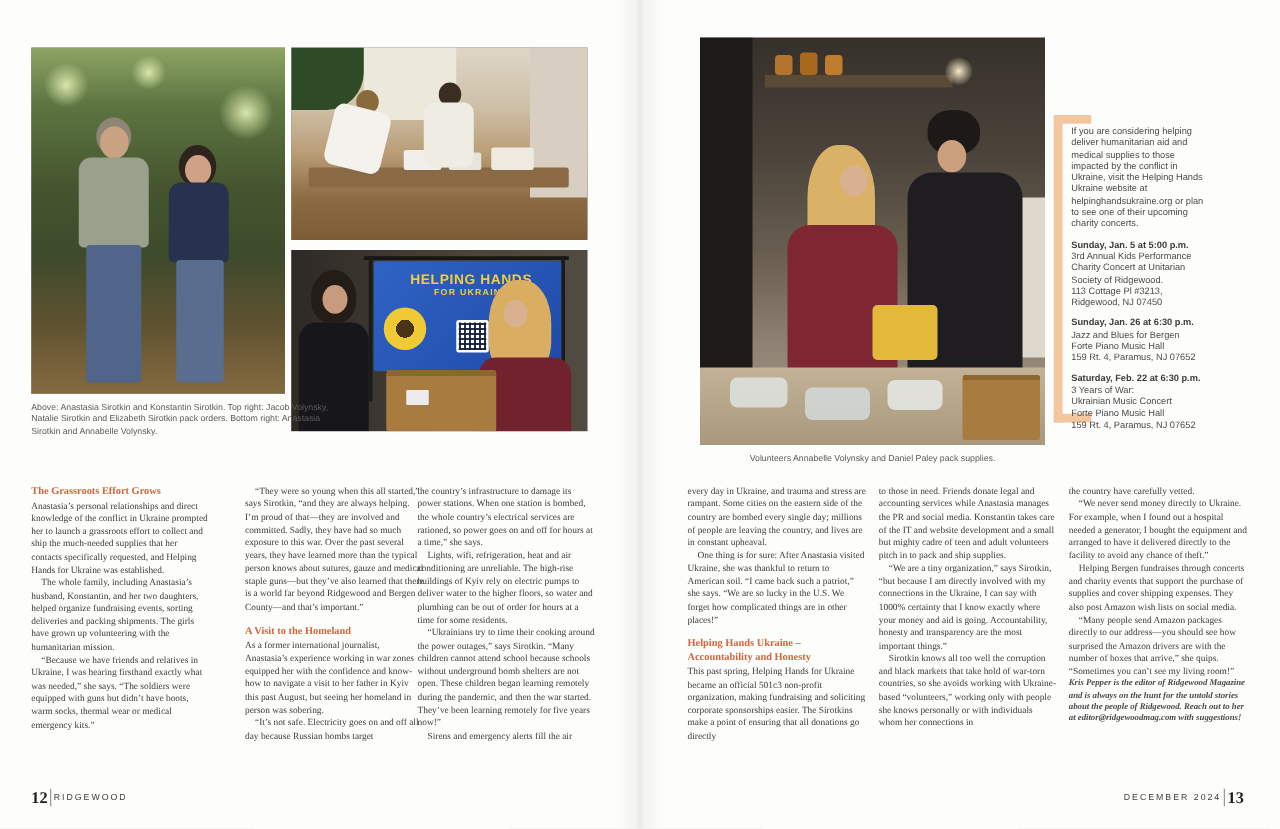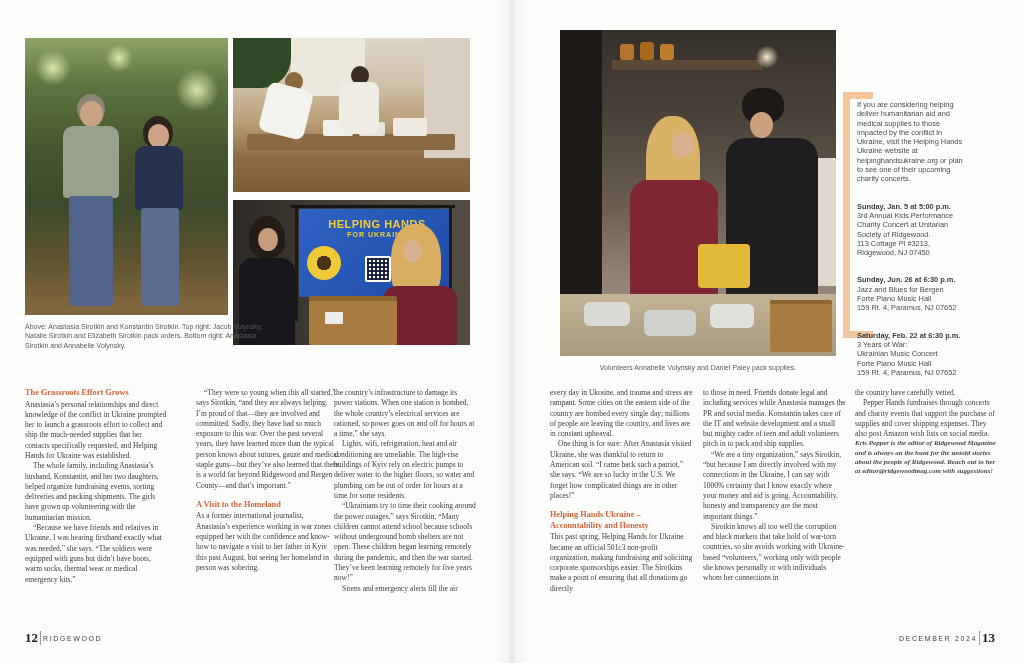--- a/index.html
+++ b/index.html
@@ -51,21 +51,21 @@
 
   
   .bracket {
     position:absolute; left:843px; top:92px; width:30px; height:246px;
     border-left:7px solid #f4c6a0; border-top:7px solid #f4c6a0; border-bottom:7px solid #f4c6a0;
   }
   .sidebar {
     position:absolute; left:857px; top:100px; width:113px;
     font-family:"Liberation Sans",sans-serif; font-size:7.4px; line-height:9.3px; color:#4b4b4b;
   }
-  .sidebar .event { margin-top:18px; }
+  .sidebar .event { margin-top:7px; }
   .event-title { font-weight:bold; color:#3c3c3c; }
 
   
   .col { position:absolute; top:388px; width:143px; font-size:7.5px; line-height:10.3px; color:#3b3b3b; }
   #col1 { left:25px; }  #col2 { left:196px; } #col3 { left:334px; }
   #col4 { left:550px; } #col5 { left:703px; } #col6 { left:855px; }
   .col h3 { font-size:8.3px; line-height:10.5px; color:#d2653a; font-weight:bold; margin:9px 0 1px 0; }
   .col h3.first { margin-top:0; }
   .col p { margin:0; }
   .col p.ind { text-indent:8px; }
@@ -169,21 +169,21 @@
 
   <div class="bracket"></div>
   <div class="sidebar">
     <div class="intro">If you are considering helping deliver humanitarian aid and medical supplies to those impacted by the conflict in Ukraine, visit the Helping Hands Ukraine website at helpinghandsukraine.org or plan to see one of their upcoming charity concerts.</div>
     <div class="event">
       <div class="event-title">Sunday, Jan. 5 at 5:00 p.m.</div>
       <div>3rd Annual Kids Performance Charity Concert at Unitarian Society of Ridgewood.</div>
       <div>113 Cottage Pl #3213, Ridgewood, NJ 07450</div>
     </div>
     <div class="event">
-      <div class="event-title">Sunday, Jun. 26 at 6:30 p.m.</div>
+      <div class="event-title">Sunday, Jan. 26 at 6:30 p.m.</div>
       <div>Jazz and Blues for Bergen</div>
       <div>Forte Piano Music Hall</div>
       <div>159 Rt. 4, Paramus, NJ 07652</div>
     </div>
     <div class="event">
       <div class="event-title">Saturday, Feb. 22 at 6:30 p.m.</div>
       <div>3 Years of War:</div>
       <div>Ukrainian Music Concert</div>
       <div>Forte Piano Music Hall</div>
       <div>159 Rt. 4, Paramus, NJ 07652</div>
@@ -194,45 +194,48 @@
     <h3 class="first">The Grassroots Effort Grows</h3>
     <p>Anastasia’s personal relationships and direct knowledge of the conflict in Ukraine prompted her to launch a grassroots effort to collect and ship the much-needed supplies that her contacts specifically requested, and Helping Hands for Ukraine was established.</p>
     <p class="ind">The whole family, including Anastasia’s husband, Konstantin, and her two daughters, helped organize fundraising events, sorting deliveries and packing shipments. The girls have grown up volunteering with the humanitarian mission.</p>
     <p class="ind">“Because we have friends and relatives in Ukraine, I was hearing firsthand exactly what was needed,” she says. “The soldiers were equipped with guns but didn’t have boots, warm socks, thermal wear or medical emergency kits.”</p>
   </div>
 
   <div class="col" id="col2">
     <p class="ind">“They were so young when this all started,” says Sirotkin, “and they are always helping. I’m proud of that—they are involved and committed. Sadly, they have had so much exposure to this war. Over the past several years, they have learned more than the typical person knows about sutures, gauze and medical staple guns—but they’ve also learned that there is a world far beyond Ridgewood and Bergen County—and that’s important.”</p>
     <h3>A Visit to the Homeland</h3>
     <p>As a former international journalist, Anastasia’s experience working in war zones equipped her with the confidence and know-how to navigate a visit to her father in Kyiv this past August, but seeing her homeland in person was sobering.</p>
+    <p class="ind">“It’s not safe. Electricity goes on and off all day because Russian bombs target</p>
   </div>
 
   <div class="col" id="col3">
     <p>the country’s infrastructure to damage its power stations. When one station is bombed, the whole country’s electrical services are rationed, so power goes on and off for hours at a time,” she says.</p>
     <p class="ind">Lights, wifi, refrigeration, heat and air conditioning are unreliable. The high-rise buildings of Kyiv rely on electric pumps to deliver water to the higher floors, so water and plumbing can be out of order for hours at a time for some residents.</p>
     <p class="ind">“Ukrainians try to time their cooking around the power outages,” says Sirotkin. “Many children cannot attend school because schools without underground bomb shelters are not open. These children began learning remotely during the pandemic, and then the war started. They’ve been learning remotely for five years now!”</p>
     <p class="ind">Sirens and emergency alerts fill the air</p>
   </div>
 
   <div class="col" id="col4">
     <p>every day in Ukraine, and trauma and stress are rampant. Some cities on the eastern side of the country are bombed every single day; millions of people are leaving the country, and lives are in constant upheaval.</p>
     <p class="ind">One thing is for sure: After Anastasia visited Ukraine, she was thankful to return to American soil. “I came back such a patriot,” she says. “We are so lucky in the U.S. We forget how complicated things are in other places!”</p>
     <h3>Helping Hands Ukraine – Accountability and Honesty</h3>
     <p>This past spring, Helping Hands for Ukraine became an official 501c3 non-profit organization, making fundraising and soliciting corporate sponsorships easier. The Sirotkins make a point of ensuring that all donations go directly</p>
   </div>
 
   <div class="col" id="col5">
-    <p>to those in need. Friends donate legal and including services while Anastasia manages the PR and social media. Konstantin takes care of the IT and website development and a small but mighty cadre of teen and adult volunteers pitch in to pack and ship supplies.</p>
+    <p>to those in need. Friends donate legal and accounting services while Anastasia manages the PR and social media. Konstantin takes care of the IT and website development and a small but mighty cadre of teen and adult volunteers pitch in to pack and ship supplies.</p>
     <p class="ind">“We are a tiny organization,” says Sirotkin, “but because I am directly involved with my connections in the Ukraine, I can say with 1000% certainty that I know exactly where your money and aid is going. Accountability, honesty and transparency are the most important things.”</p>
     <p class="ind">Sirotkin knows all too well the corruption and black markets that take hold of war-torn countries, so she avoids working with Ukraine-based “volunteers,” working only with people she knows personally or with individuals whom her connections in</p>
   </div>
 
   <div class="col" id="col6">
     <p>the country have carefully vetted.</p>
-    <p class="ind">Pepper Hands fundraises through concerts and charity events that support the purchase of supplies and cover shipping expenses. They also post Amazon wish lists on social media.</p>
+    <p class="ind">“We never send money directly to Ukraine. For example, when I found out a hospital needed a generator, I bought the equipment and arranged to have it delivered directly to the facility to avoid any chance of theft.”</p>
+    <p class="ind">Helping Bergen fundraises through concerts and charity events that support the purchase of supplies and cover shipping expenses. They also post Amazon wish lists on social media.</p>
+    <p class="ind">“Many people send Amazon packages directly to our address—you should see how surprised the Amazon drivers are with the number of boxes that arrive,” she quips. “Sometimes you can’t see my living room!”</p>
     <p class="bio">Kris Pepper is the editor of Ridgewood Magazine and is always on the hunt for the untold stories about the people of Ridgewood. Reach out to her at editor@ridgewoodmag.com with suggestions!</p>
   </div>
 
   <div class="footer" id="footer-left">
     <span class="page-num">12</span>
     <span class="footer-divider"></span>
     <span class="footer-label">RIDGEWOOD</span>
   </div>
   <div class="footer" id="footer-right">
     <span class="footer-label">DECEMBER 2024</span>

